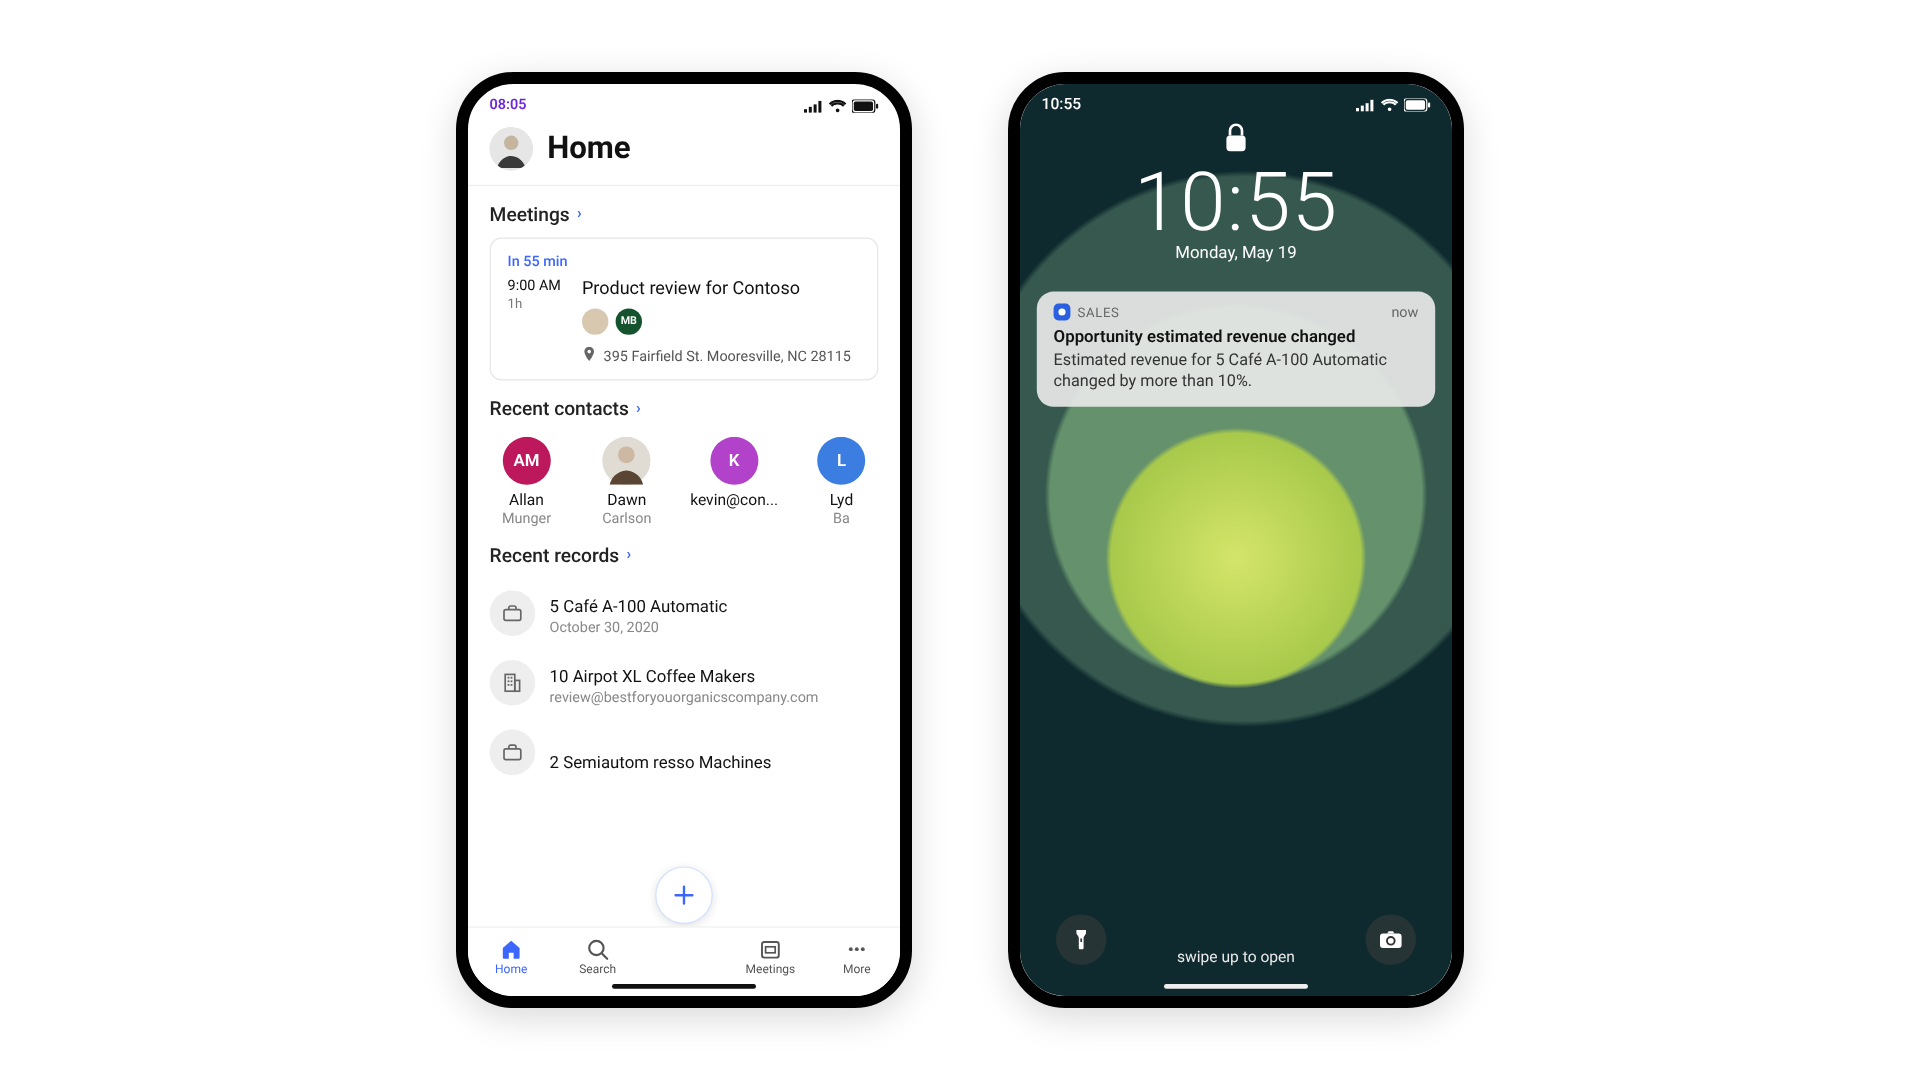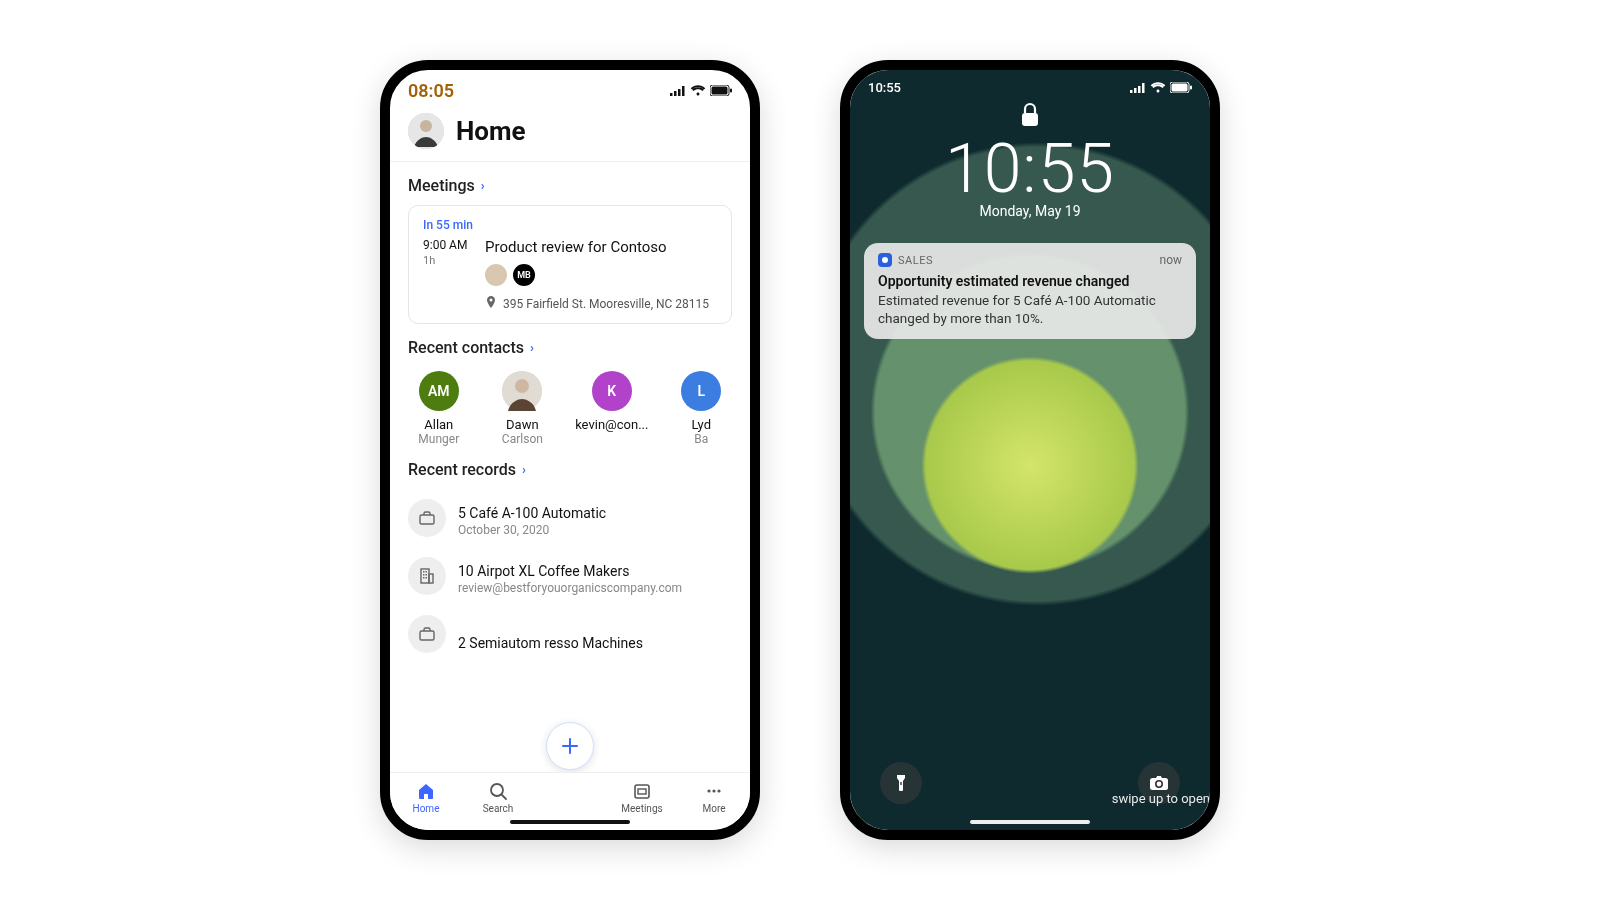--- a/index.html
+++ b/index.html
@@ -16,22 +16,22 @@
     position: relative; overflow: hidden;
     background: #fff;
     box-shadow: 0 8px 30px rgba(0,0,0,0.15);
   }
   .home-indicator {
     position: absolute; bottom: 6px; left: 50%; transform: translateX(-50%);
     width: 120px; height: 4px; border-radius: 3px; background: #111;
   }
   
   .p1-statusbar {
-    display:flex; justify-content:space-between; align-items:center;
-    padding: 10px 18px 4px; font-weight:600; font-size:18px; color:#a16207;
+    display:flex; justify-content:space-between; align-items:flex-end;
+    padding: 10px 18px 4px; font-weight:600; font-size:12px; color:#6d28d9;
   }
   .status-icons { display:flex; gap:4px; align-items:center; }
   .status-icons span { display:inline-block; }
   .cell svg, .wifi svg, .bat svg { display:block; }
   .p1-header { display:flex; align-items:center; gap:12px; padding: 8px 18px 12px; border-bottom:1px solid #eee;}
   .avatar { width:36px; height:36px; border-radius:50%; background:#d8d8d8; display:flex; align-items:center; justify-content:center; overflow:hidden;}
   .avatar svg { width:36px; height:36px; }
   .p1-title { font-size:26px; font-weight:700; color:#111; }
   .section { padding: 14px 18px 0; }
   .sec-head { display:flex; align-items:center; gap:6px; font-size:16px; font-weight:500; color:#222; }
@@ -40,27 +40,27 @@
     margin-top:10px; border:1px solid #e5e5e5; border-radius:10px; padding:12px 14px;
   }
   .meeting-in { color:#3b66ff; font-size:12px; font-weight:500; }
   .meeting-row { display:flex; gap:10px; margin-top:6px; }
   .meeting-time { font-size:12px; color:#111; width:52px; }
   .meeting-time .dur { color:#777; font-size:11px; margin-top:2px;}
   .meeting-main { flex:1; }
   .meeting-title { font-size:15px; color:#111; }
   .meeting-avatars { display:flex; gap:6px; margin-top:8px; align-items:center;}
   .mini-ava { width:22px; height:22px; border-radius:50%; background:#ccc; display:flex; align-items:center; justify-content:center; font-size:9px; color:#fff; font-weight:600;}
-  .mb { background:#000000; }
+  .mb { background:#14532d; }
   .meeting-loc { display:flex; gap:6px; align-items:center; margin-top:10px; color:#555; font-size:12px;}
   .pin { width:12px; height:12px; }
   .contacts-row { display:flex; gap:22px; margin-top:14px; overflow:hidden;}
   .contact { width:74px; text-align:center; }
   .contact .ava { width:40px; height:40px; border-radius:50%; margin:0 auto 6px; display:flex; align-items:center; justify-content:center; color:#fff; font-weight:600; font-size:14px; }
-  .ava.red { background:#4d7c0f; }
+  .ava.red { background:#be185d; }
   .ava.photo { background:#ddd; }
   .ava.purple { background:#b142c9; }
   .ava.blue { background:#3b7de0; }
   .contact .name { font-size:13px; color:#111; white-space:nowrap; overflow:hidden; text-overflow:ellipsis;}
   .contact .sub { font-size:12px; color:#888; white-space:nowrap; overflow:hidden; text-overflow:ellipsis;}
   .records { margin-top:10px; }
   .record { display:flex; gap:12px; padding:10px 0; align-items:flex-end;}
   .rec-ico { width:38px; height:38px; border-radius:50%; background:#eee; display:flex; align-items:center; justify-content:center;}
   .rec-title { font-size:14px; color:#111; }
   .rec-sub { font-size:12px; color:#888; margin-top:2px; }
@@ -95,21 +95,21 @@
   .notif {
     position:relative; margin:24px 14px 0; background:rgba(235,235,235,.9); border-radius:14px;
     padding:10px 14px 12px; color:#222;
   }
   .notif-top { display:flex; align-items:center; justify-content:space-between; font-size:12px; color:#666;text-align:center;}
   .notif-app { display:flex; align-items:center; gap:6px; text-transform:uppercase; letter-spacing:.5px; font-size:11px; color:#666;}
   .notif-app .dot { width:14px; height:14px; border-radius:4px; background:#2a5fe0; display:flex; align-items:center; justify-content:center;}
   .notif-title { font-weight:600; margin-top:6px; font-size:14px; color:#111;}
   .notif-body { font-size:13.5px; color:#333; margin-top:2px; line-height:1.35;}
   .p2-bottom { position:absolute; bottom:26px; left:0; right:0; display:flex; align-items:center; justify-content:space-between; padding:0 30px; }
-  .swipe { position:absolute; bottom:24px; left:0; right:0; text-align:right; font-size:13px; color:#eaeaea; }
+  .swipe { position:absolute; bottom:24px; left:0; right:0; text-align:center; font-size:13px; color:#eaeaea; }
   .cbtn { width:42px; height:42px; border-radius:50%; background:rgba(60,60,60,.55); display:flex; align-items:center; justify-content:center;}
   .p2 .home-indicator { background:#eee; }
 </style>
 </head>
 <body>
 
 <div class="phone">
 
   <div class="p1-statusbar">
     <span>08:05</span>

